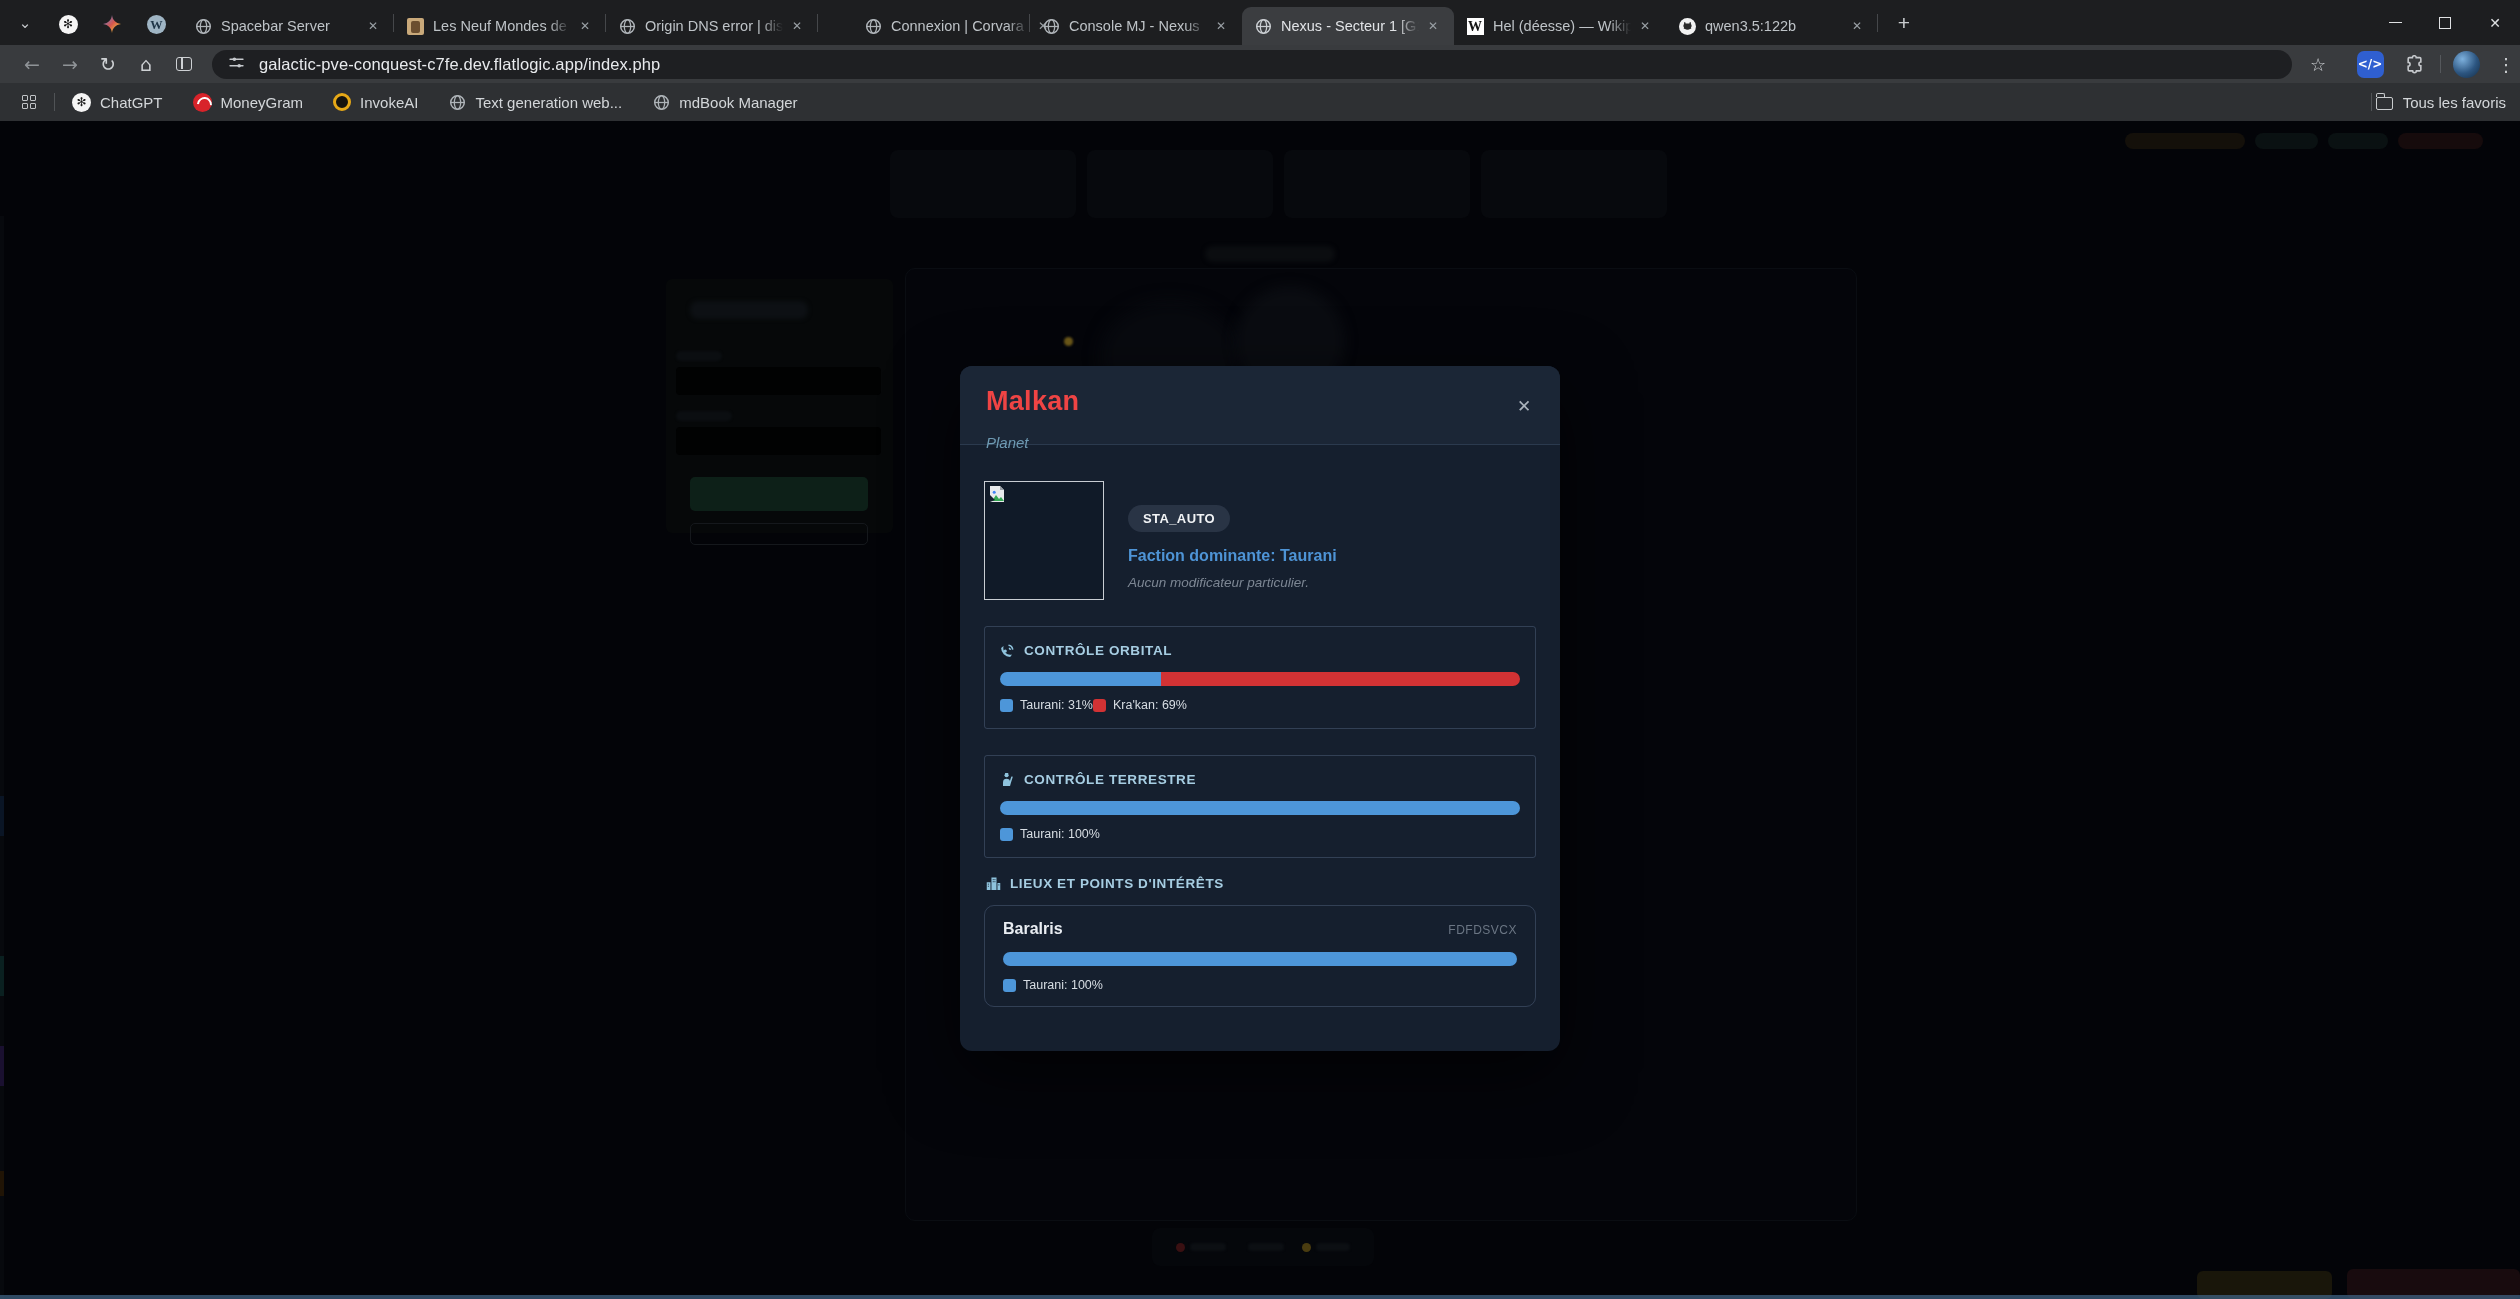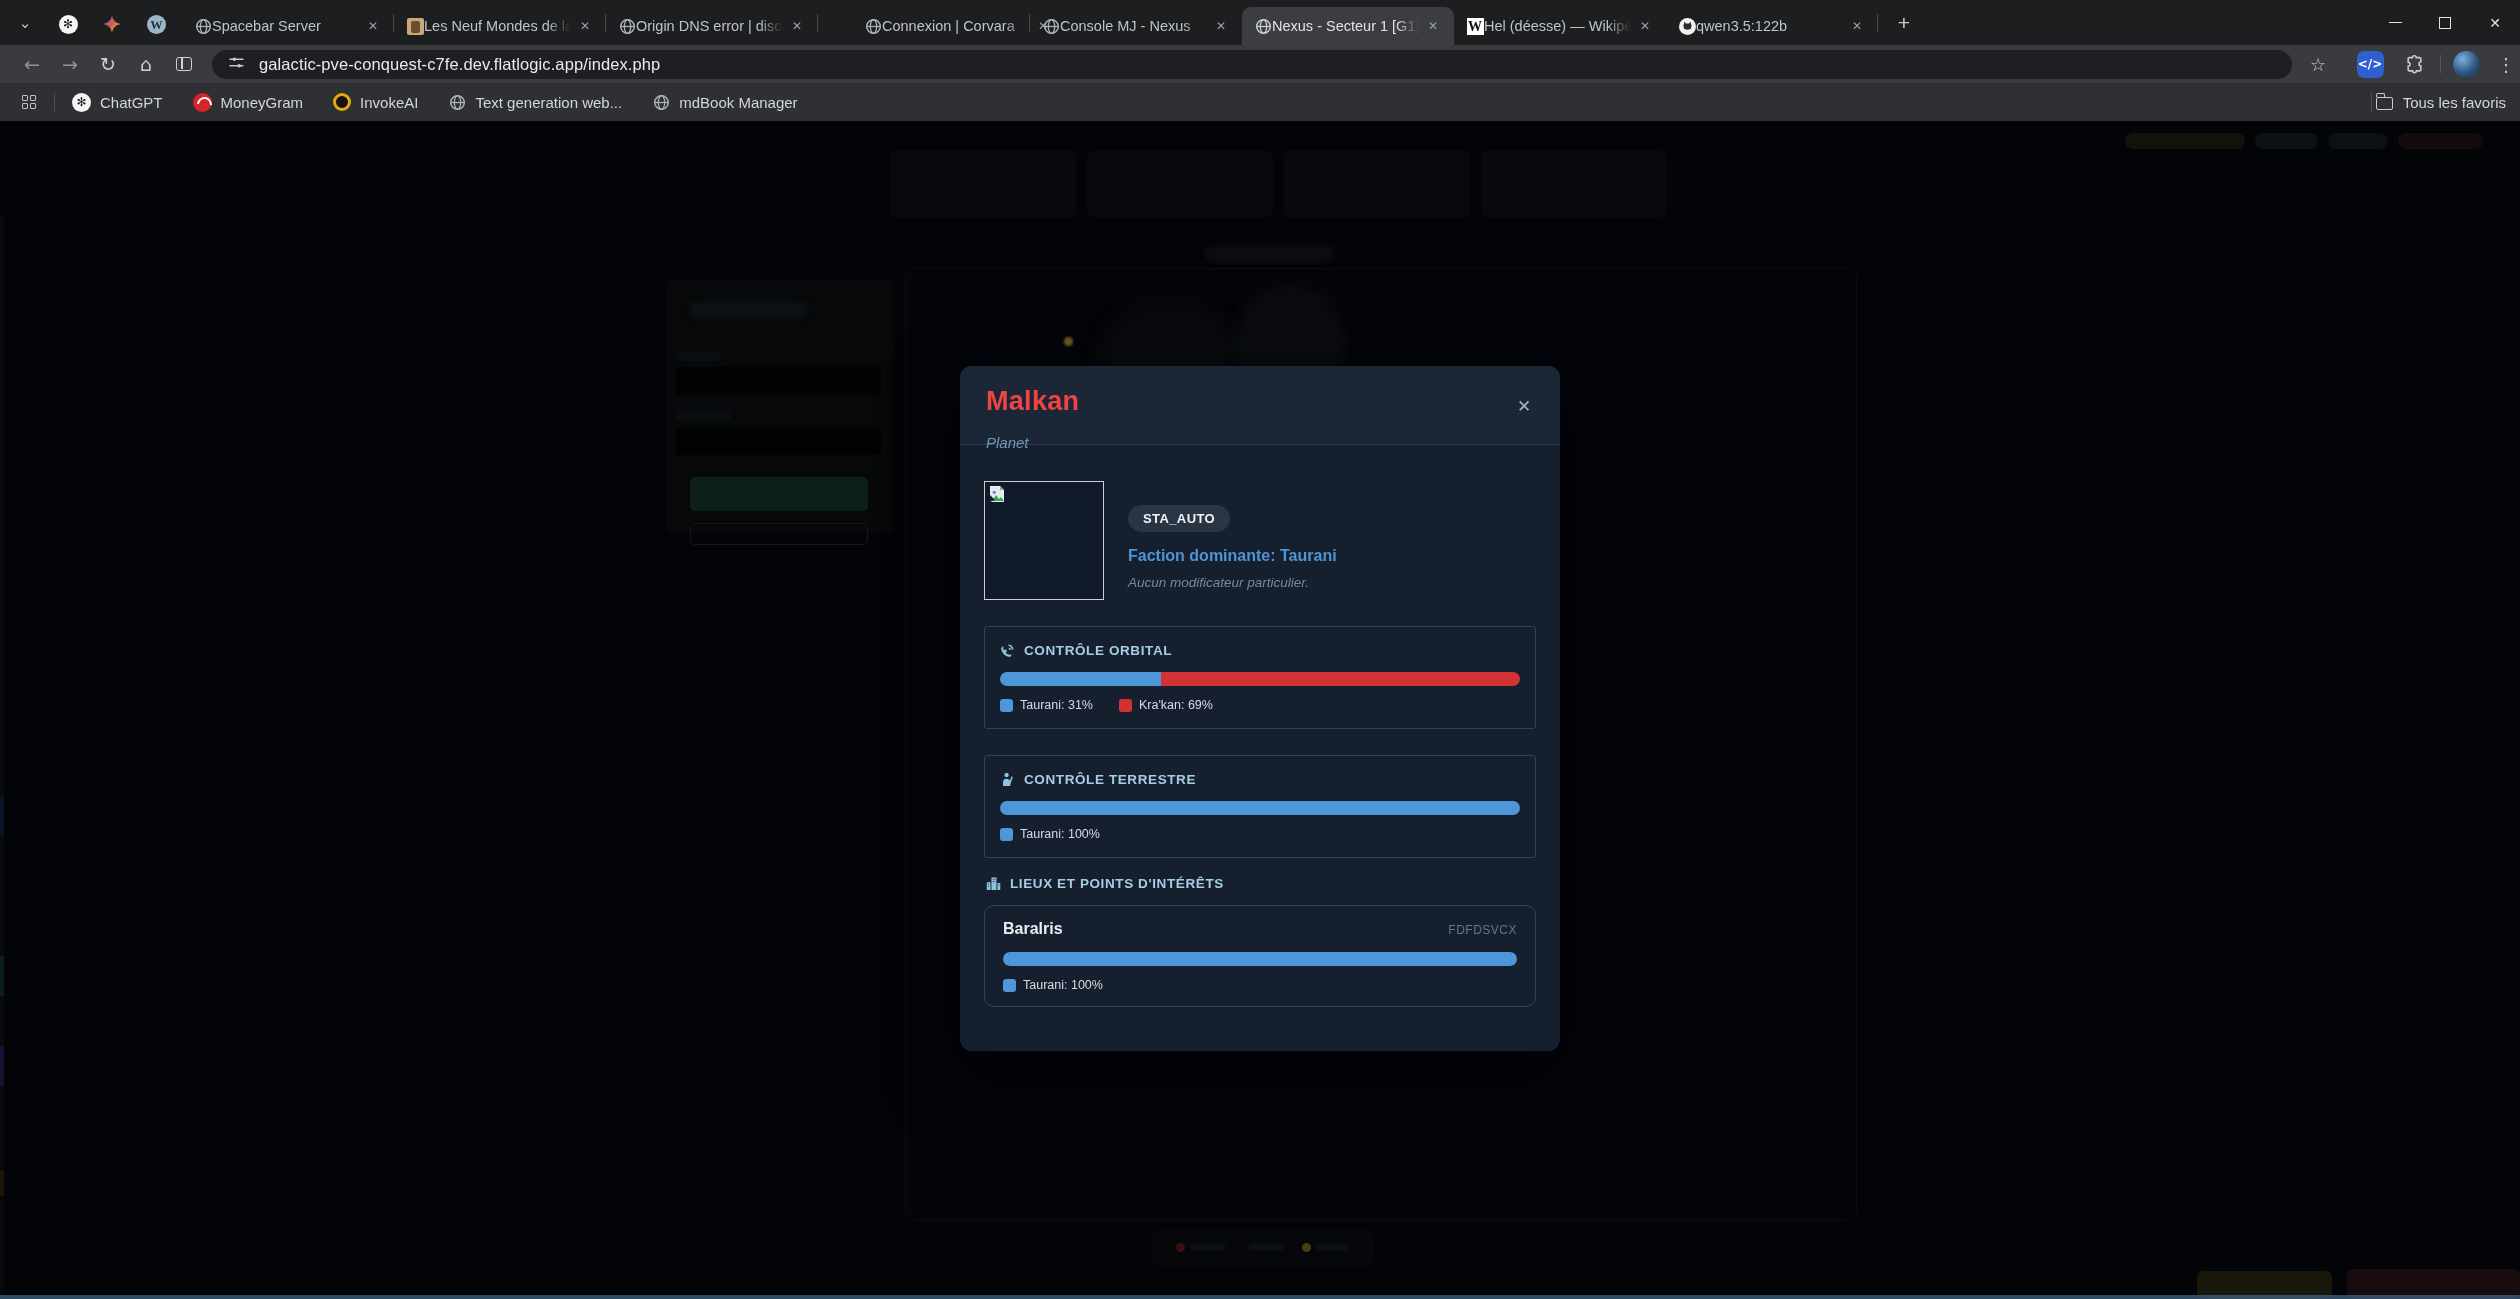--- a/index.html
+++ b/index.html
@@ -7,21 +7,21 @@
   body { font-family:"Liberation Sans", sans-serif; }
   .screen { position:relative; width:2520px; height:1299px; background:#030407; overflow:hidden; }
 
   
   .tabstrip { position:absolute; top:0; left:0; width:2520px; height:45px; background:#1d1e20; }
   .tab-search { position:absolute; left:10px; top:10px; width:30px; height:26px; border-radius:13px;
     color:#c8cbce; font-size:15px; display:flex; align-items:center; justify-content:center; }
   .pinned-tab { position:absolute; top:7px; width:44px; height:34px; display:flex; align-items:center; justify-content:center; border-radius:8px 8px 0 0; }
   .tab { position:absolute; top:7px; width:212px; height:38px; display:flex; align-items:center; padding:0 10px 0 12px; border-radius:9px 9px 0 0; }
   .tab.active { background:#3b3d40; }
-  .tab .title { flex:1; font-size:14.5px; color:#bec3c7; white-space:nowrap; overflow:hidden; 
+  .tab .title { flex:1; font-size:14.5px; color:#bec3c7; white-space:nowrap; overflow:hidden; margin-left:9px;
     -webkit-mask-image:linear-gradient(90deg,#000 82%,transparent 98%); mask-image:linear-gradient(90deg,#000 82%,transparent 98%); }
   .tab.active .title { color:#e1e3e6; }
   .tab .close { width:22px; height:22px; border-radius:50%; color:#9aa0a5; font-size:12px; display:flex; align-items:center; justify-content:center; flex:none; font-family:"DejaVu Sans",sans-serif; }
   .tab-sep { position:absolute; top:14px; width:1px; height:18px; background:#45474a; }
   .favicon { width:18px; height:18px; flex:none; display:flex; align-items:center; justify-content:center; }
   .globe-ic svg { width:17px; height:17px; }
   .wiki-ic { width:17px; height:17px; background:#fff; color:#151515; font-family:"Liberation Serif",serif; font-weight:bold; font-size:14px; line-height:17px; text-align:center; }
   .ollama-ic { width:17px; height:17px; border-radius:50%; background:#f2f2f2; display:flex; align-items:center; justify-content:center; }
   .img-ic { width:17px; height:17px; background:#c9a97a; border-radius:2px; position:relative; overflow:hidden; }
   .img-ic:before { content:""; position:absolute; left:4px; top:3px; width:9px; height:12px; background:#6b4e2f; border-radius:2px; }
@@ -83,21 +83,21 @@
   .planet-info { margin-left:24px; padding-top:24px; }
   .badge { display:inline-block; background:#293445; color:#f2f4f6; font-weight:bold; font-size:13px; letter-spacing:.4px;
     padding:6px 15px; border-radius:14px; }
   .faction-line { color:#4e94d6; font-weight:bold; font-size:16px; margin-top:15px; }
   .modifier-line { color:#7d8794; font-style:italic; font-size:13.5px; margin-top:10px; }
   .sec-card { border:1px solid rgba(90,110,140,.42); border-radius:3px; padding:16px 15px; margin-top:26px; }
   .sec-head { display:flex; align-items:center; gap:9px; color:#a6cde2; font-weight:bold; font-size:13.5px; letter-spacing:.6px; }
   .sec-head svg { width:15px; height:15px; fill:#8fc3dd; flex:none; }
   .bar { height:14px; border-radius:7px; overflow:hidden; display:flex; margin-top:14px; background:#0e1520; }
   .bar > div { height:100%; }
-  .legend { display:flex; gap:26px; margin-top:12px; }
+  .legend { display:flex; margin-top:12px; }
   .legend .li { display:flex; align-items:center; gap:7px; color:#d7dde3; font-size:12.5px; }
   .legend .sw { width:13px; height:13px; border-radius:3px; flex:none; }
   .poi-header { display:flex; align-items:center; gap:9px; color:#a6cde2; font-weight:bold; font-size:13.5px; letter-spacing:.6px; margin-top:18px; margin-left:2px; }
   .poi-header svg { width:15px; height:15px; fill:#8fc3dd; }
   .poi-card { border:1px solid rgba(90,110,140,.42); border-radius:10px; padding:14px 18px; margin-top:14px; }
   .poi-top { display:flex; align-items:baseline; justify-content:space-between; }
   .poi-name { color:#e9edf2; font-weight:bold; font-size:16px; }
   .poi-code { color:#6b7684; font-size:12px; letter-spacing:.5px; }
 </style>
 </head>

